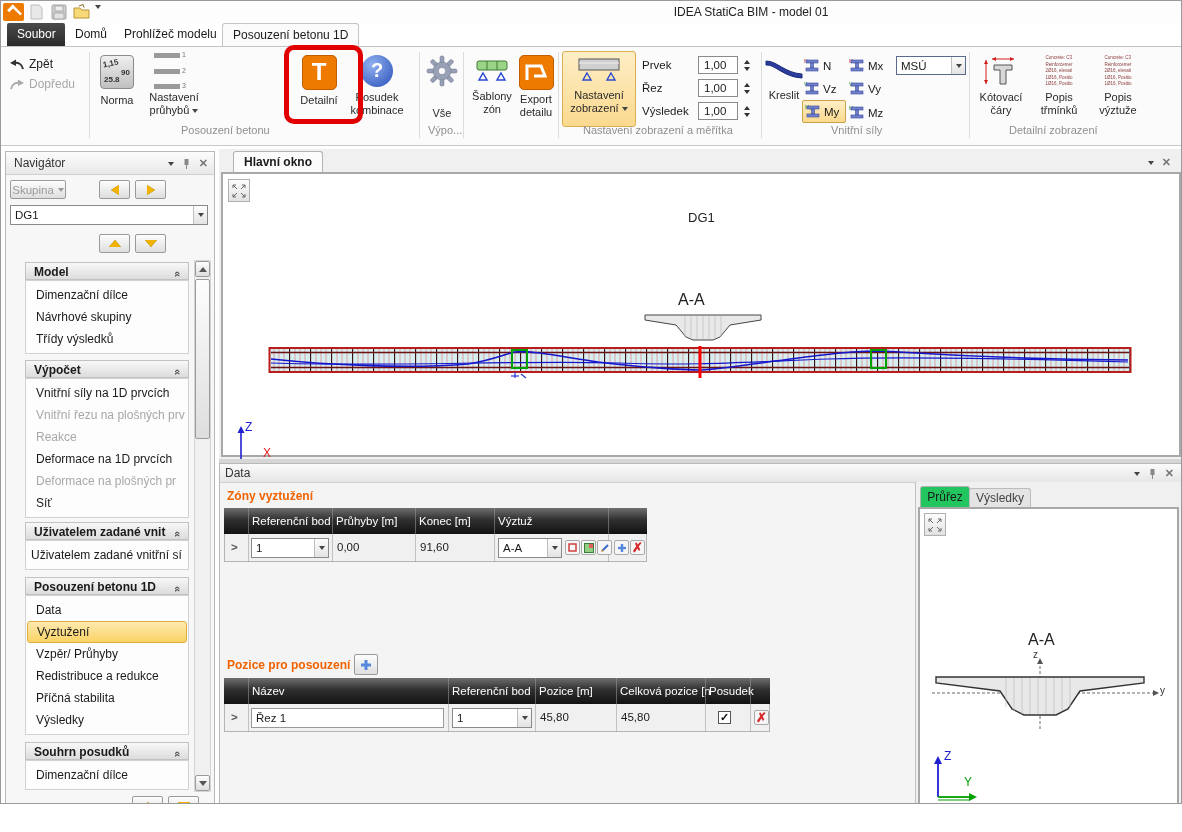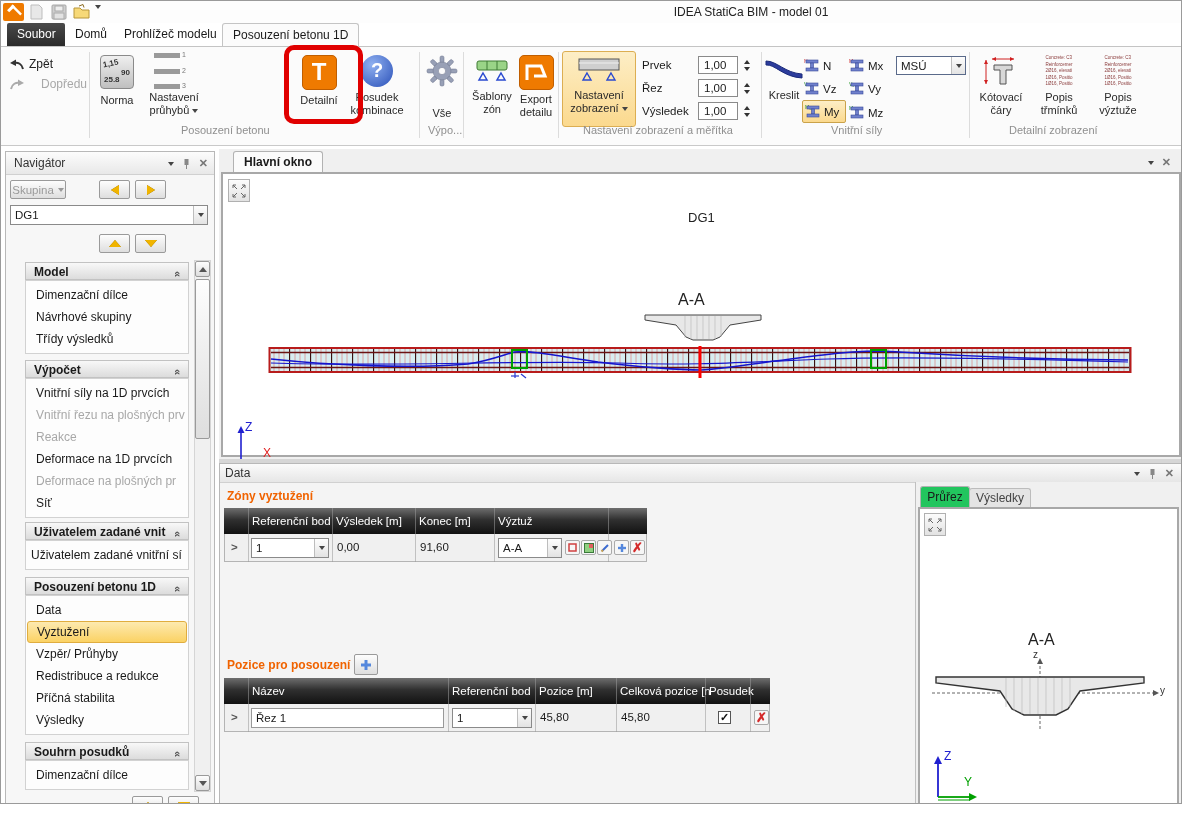--- a/index.html
+++ b/index.html
@@ -98,21 +98,21 @@
     <div class="vsep" style="left:760px;top:5px;"></div>
     <div class="vsep" style="left:968px;top:5px;"></div>
 
     <div class="abs" style="left:8px;top:10px;display:flex;align-items:center;gap:4px;font-size:12px;color:#222;">
       <svg width="16" height="13">
           <path d="M14,11 C13,6 9,4 5,5" stroke="#333" stroke-width="2" fill="none"></path>
           <path d="M7,1.5 L1,5 L7,8 Z" fill="#333"></path>
         </svg>
       <span>Zpět</span>
     </div>
-    <div class="abs" style="left:8px;top:30px;display:flex;align-items:center;gap:16px;font-size:12px;color:#a8a8a8;">
+    <div class="abs" style="left:8px;top:30px;display:flex;align-items:center;gap:4px;font-size:12px;color:#a8a8a8;">
       <svg width="16" height="13" style="transform:scaleX(-1);">
           <path d="M14,11 C13,6 9,4 5,5" stroke="#aaa" stroke-width="2" fill="none"></path>
           <path d="M7,1.5 L1,5 L7,8 Z" fill="#aaa"></path>
         </svg>
       <span>Dopředu</span>
     </div>
 
     <div class="rbtn" style="left:94px;top:8px;width:44px;">
       <div style="width:32px;height:32px;background:linear-gradient(#efefef,#bfbfbf);border:1px solid #8a8a8a;border-radius:4px;position:relative;font-weight:bold;color:#333;">
         <span style="position:absolute;left:2px;top:2px;font-size:8px;transform:rotate(-12deg);">1,15</span>
@@ -522,21 +522,21 @@
             <line x1="4.5" y1="7" x2="4.5" y2="11" stroke="#888"></line>
           </svg>
         <span style="font-weight:bold;color:#777;">✕</span>
       </div>
     </div>
 
     <span class="abs orange-title" style="left:7px;top:25px;">Zóny vyztužení</span>
 
     <div class="abs thead" style="left:4px;top:44px;width:423px;height:26px;"></div>
     <span class="th-lbl" style="left:32px;top:51px;">Referenční bod</span>
-    <span class="th-lbl" style="left:116px;top:51px;">Výsledek [m]</span>
+    <span class="th-lbl" style="left:116px;top:51px;">Průhyby [m]</span>
     <span class="th-lbl" style="left:199px;top:51px;">Konec [m]</span>
     <span class="th-lbl" style="left:278px;top:51px;">Výztuž</span>
     <div class="abs" style="left:4px;top:70px;width:423px;height:28px;background:#f0f0f0;border:1px solid #b4b4b4;border-top:none;box-sizing:border-box;"></div>
     <div class="colline" style="left:28px;top:44px;height:54px;"></div>
     <div class="colline" style="left:112px;top:44px;height:54px;"></div>
     <div class="colline" style="left:195px;top:44px;height:54px;"></div>
     <div class="colline" style="left:274px;top:44px;height:54px;"></div>
     <div class="colline" style="left:388px;top:44px;height:54px;"></div>
     <span class="cell-txt" style="left:11px;top:77px;color:#555;font-weight:bold;">&gt;</span>
     <div class="combo" style="left:31px;top:74px;width:78px;height:20px;">

